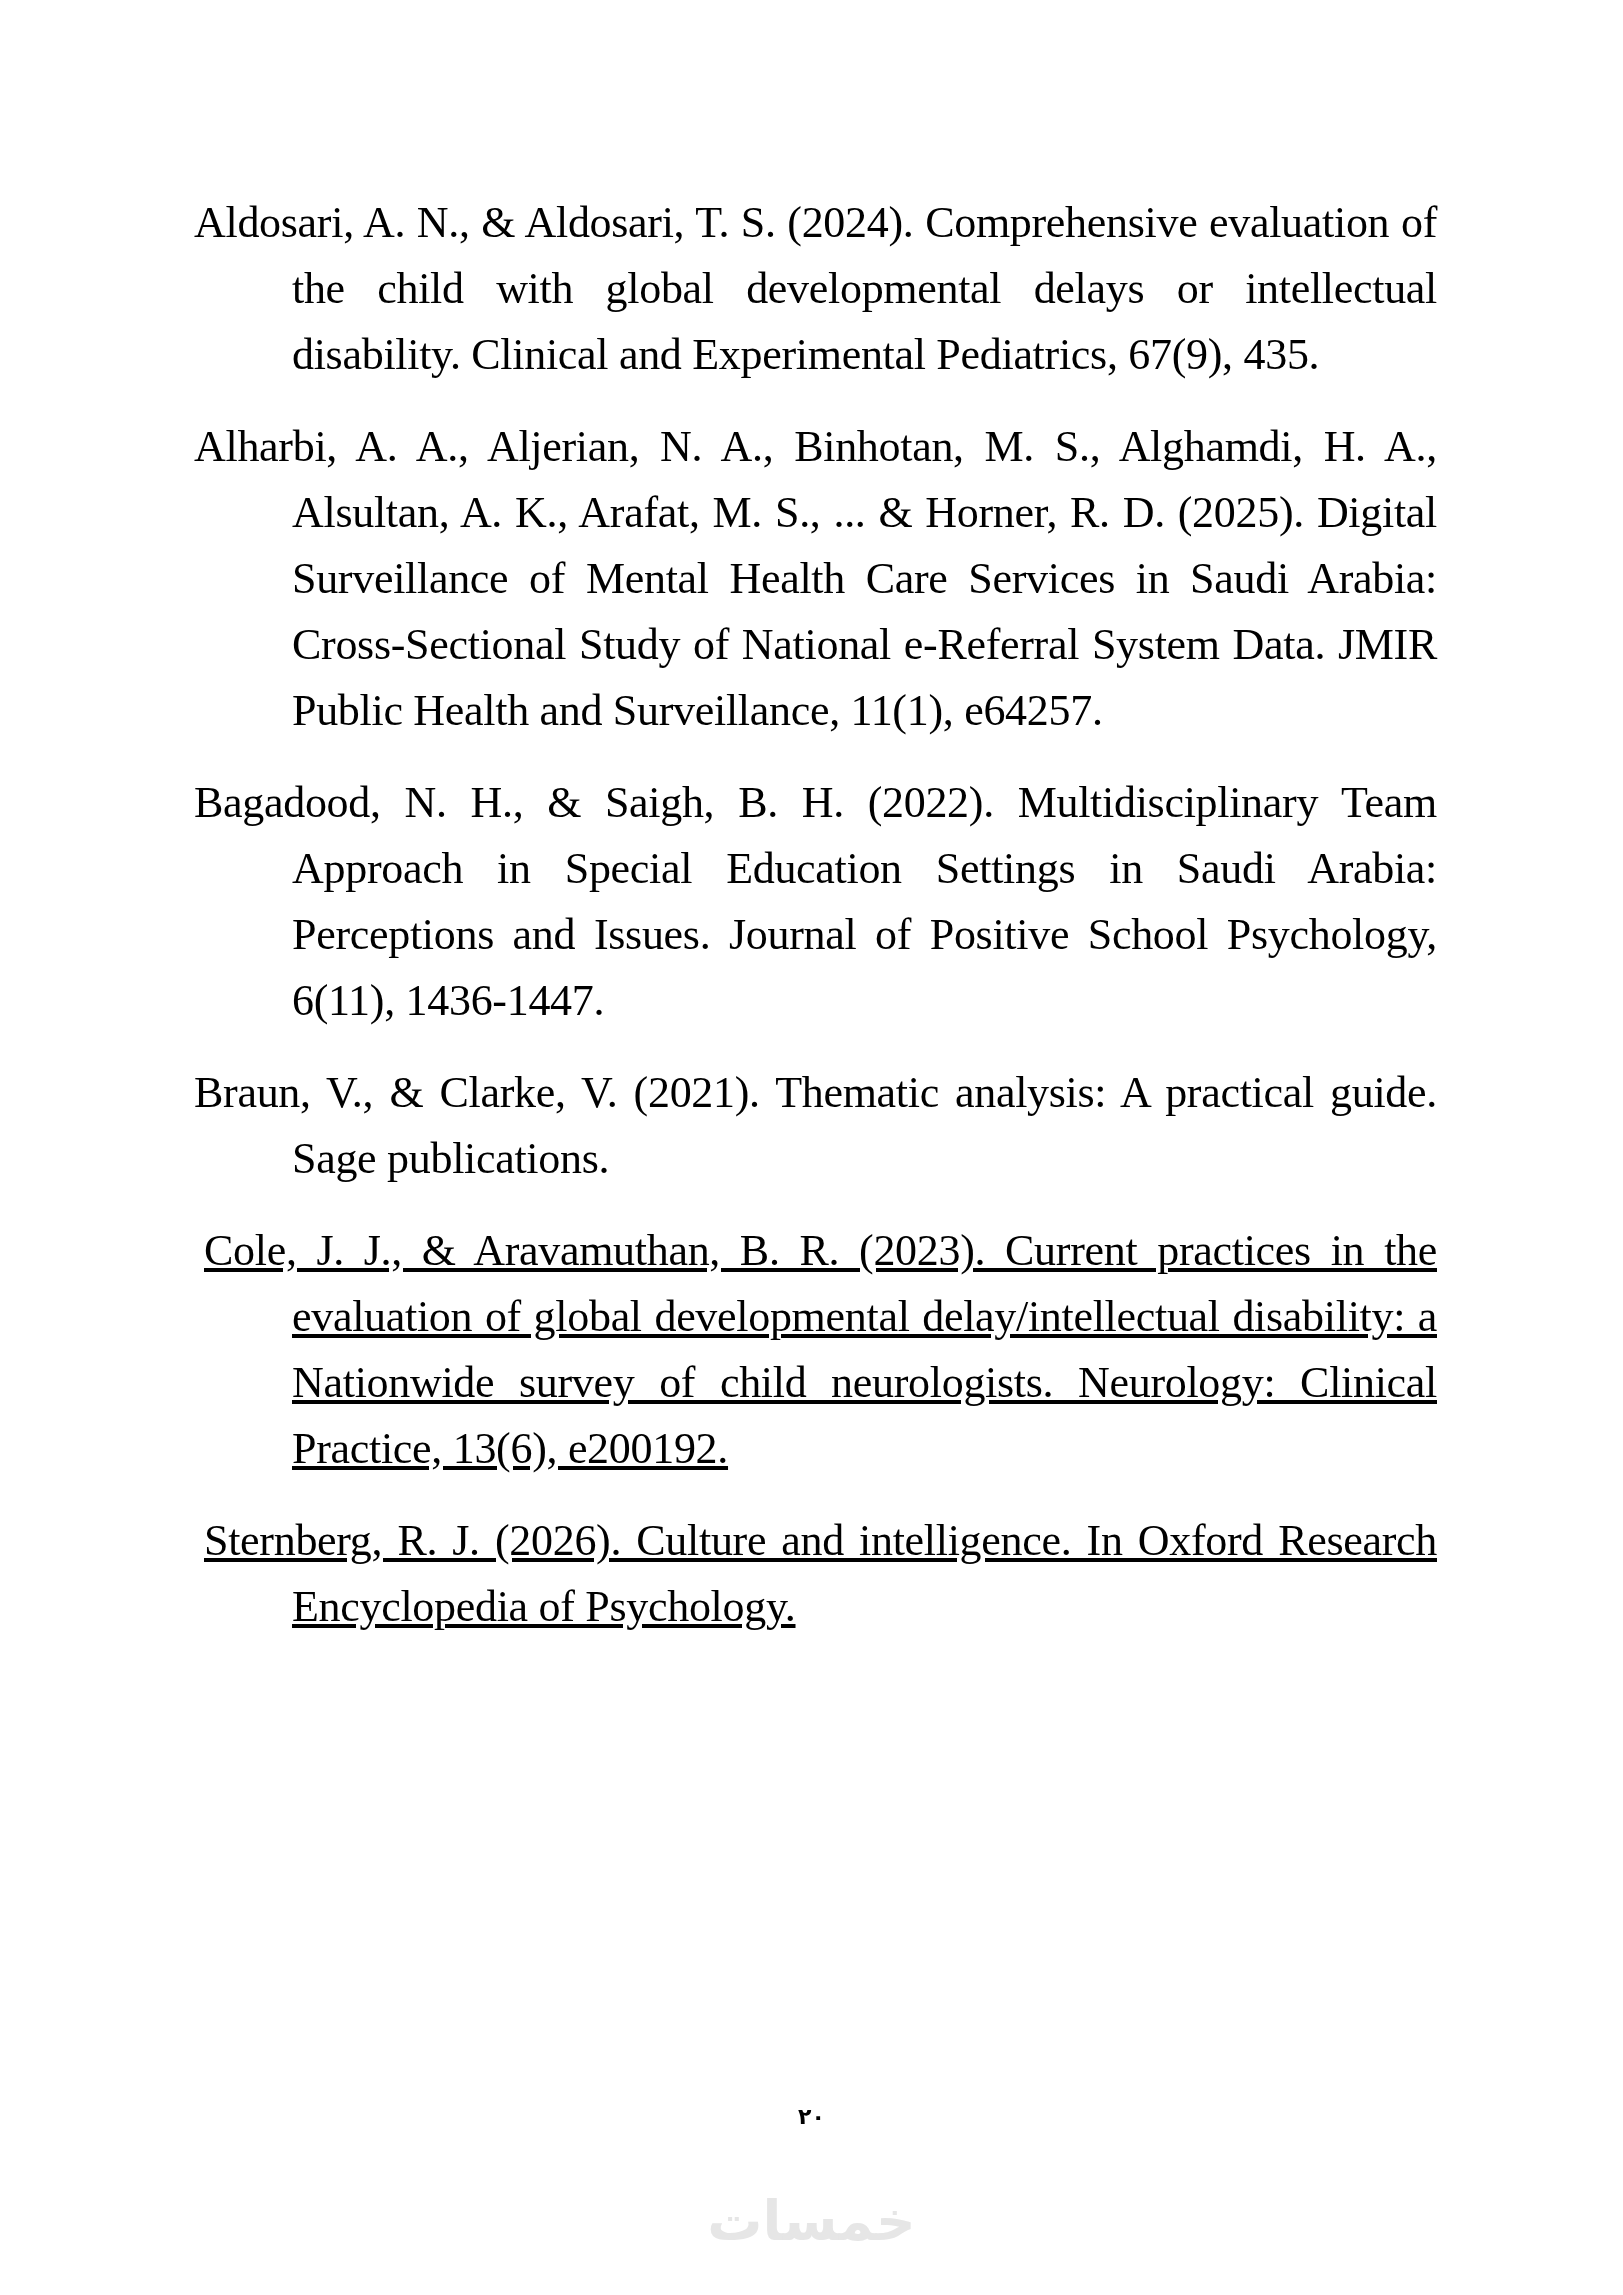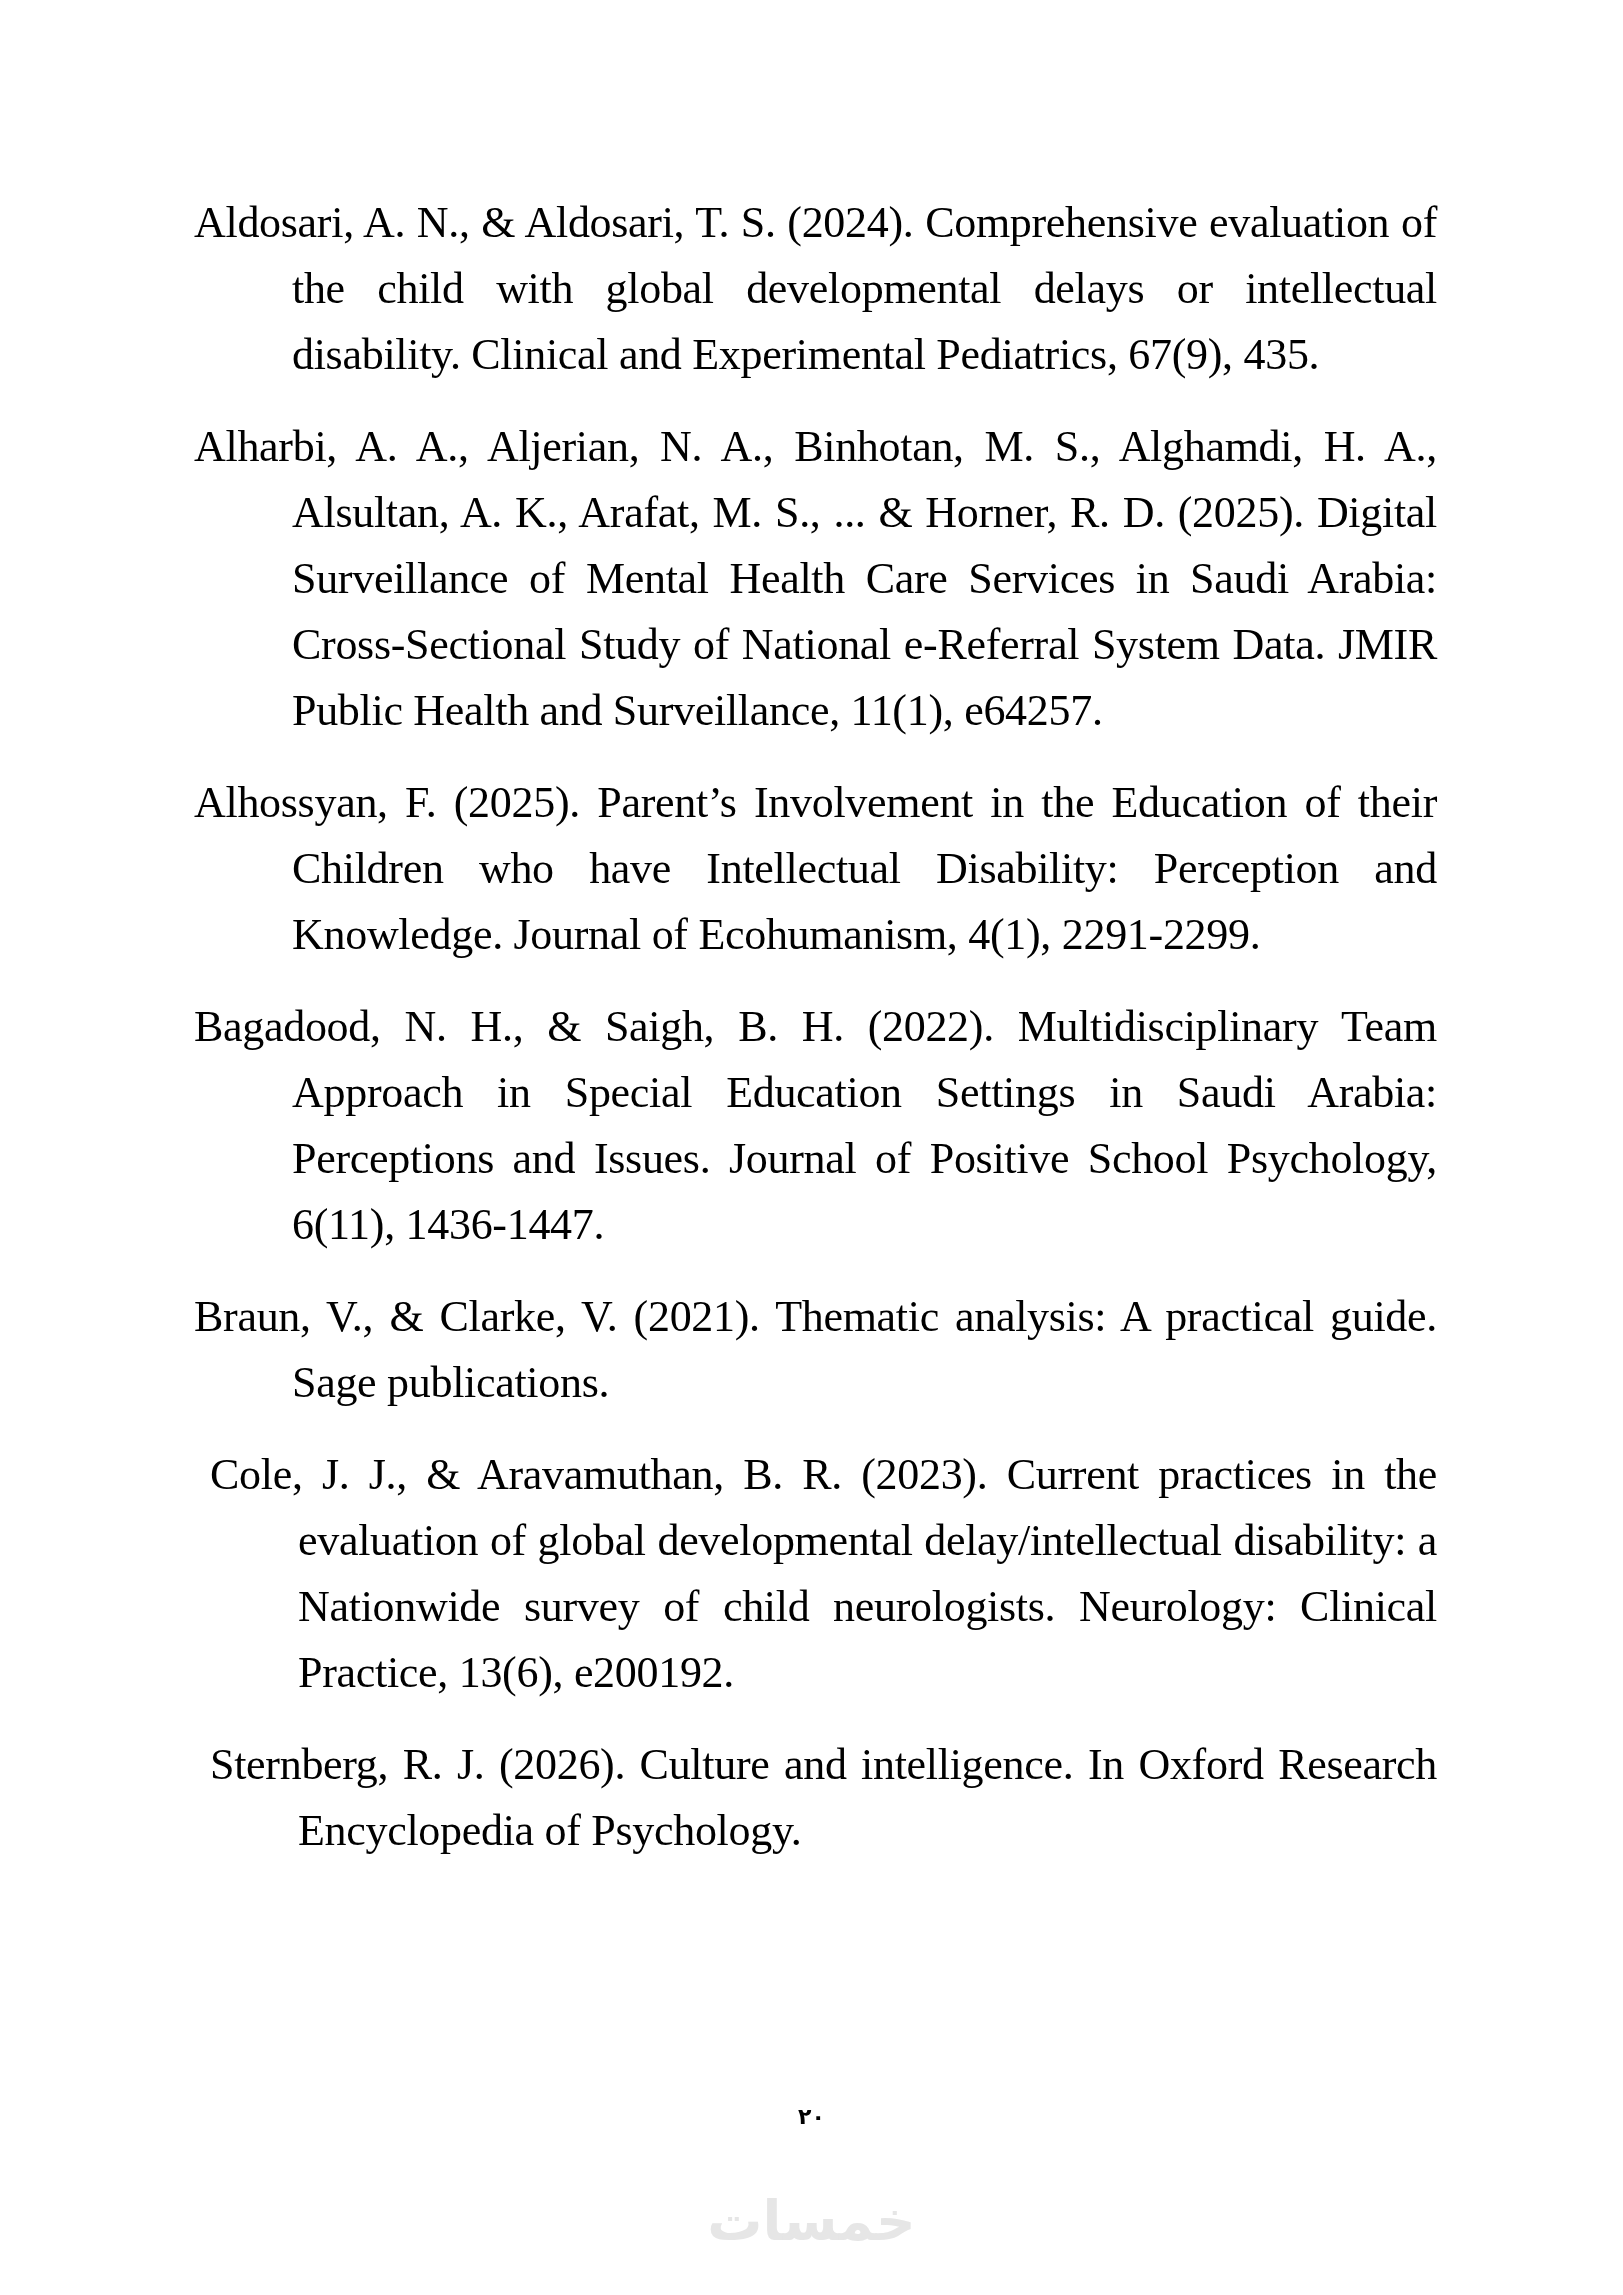--- a/index.html
+++ b/index.html
@@ -26,21 +26,22 @@
       line-height: 66px;
       text-align: justify;
       padding-left: 98px;
       text-indent: -98px;
       margin: 0 0 26px 0;
       letter-spacing: -0.3px;
     }
     .ref.offset {
       padding-left: 88px;
       text-indent: -88px;
-      margin-left: 16px;
+      margin-left: 10px;
+      text-decoration: underline;
     }
     .page-number {
       position: absolute;
       left: 0;
       width: 1623px;
       top: 2104px;
       text-align: center;
       font-family: "DejaVu Sans", sans-serif;
       font-size: 22px;
       font-weight: bold;
@@ -58,21 +59,20 @@
       color: #e6e6e6;
       direction: rtl;
     }
   </style>
 </head>
 <body>
 
 <div class="references">
   <p class="ref">Aldosari, A. N., &amp; Aldosari, T. S. (2024). Comprehensive evaluation of the child with global developmental delays or intellectual disability. Clinical and Experimental Pediatrics, 67(9), 435.</p>
   <p class="ref">Alharbi, A. A., Aljerian, N. A., Binhotan, M. S., Alghamdi, H. A., Alsultan, A. K., Arafat, M. S., ... &amp; Horner, R. D. (2025). Digital Surveillance of Mental Health Care Services in Saudi Arabia: Cross-Sectional Study of National e-Referral System Data. JMIR Public Health and Surveillance, 11(1), e64257.</p>
-  <p class="ref">Alhossyan, F. (2025). Parent’s Involvement in the Education of their Children who have Intellectual Disability: Perception and Knowledge. Journal of Ecohumanism, 4(1), 2291-2299.</p>
   <p class="ref">Bagadood, N. H., &amp; Saigh, B. H. (2022). Multidisciplinary Team Approach in Special Education Settings in Saudi Arabia: Perceptions and Issues. Journal of Positive School Psychology, 6(11), 1436-1447.</p>
   <p class="ref">Braun, V., &amp; Clarke, V. (2021). Thematic analysis: A practical guide. Sage publications.</p>
   <p class="ref offset">Cole, J. J., &amp; Aravamuthan, B. R. (2023). Current practices in the evaluation of global developmental delay/intellectual disability: a Nationwide survey of child neurologists. Neurology: Clinical Practice, 13(6), e200192.</p>
   <p class="ref offset">Sternberg, R. J. (2026). Culture and intelligence. In Oxford Research Encyclopedia of Psychology.</p>
 </div>
 
 <div class="page-number">٢٠</div>
 
 <div class="watermark">خمسات</div>
 

